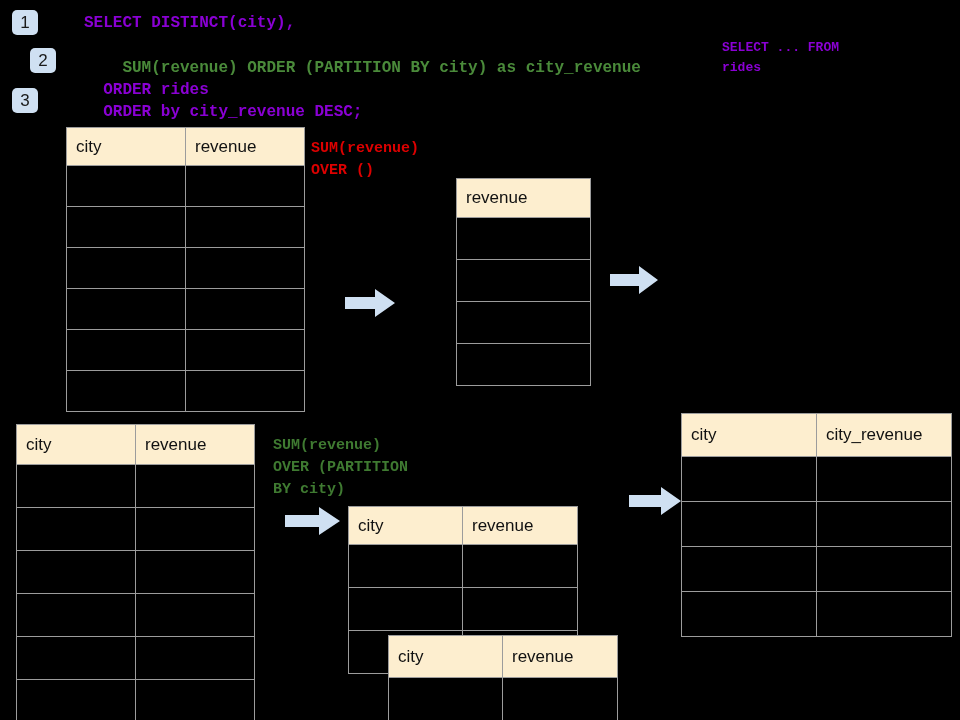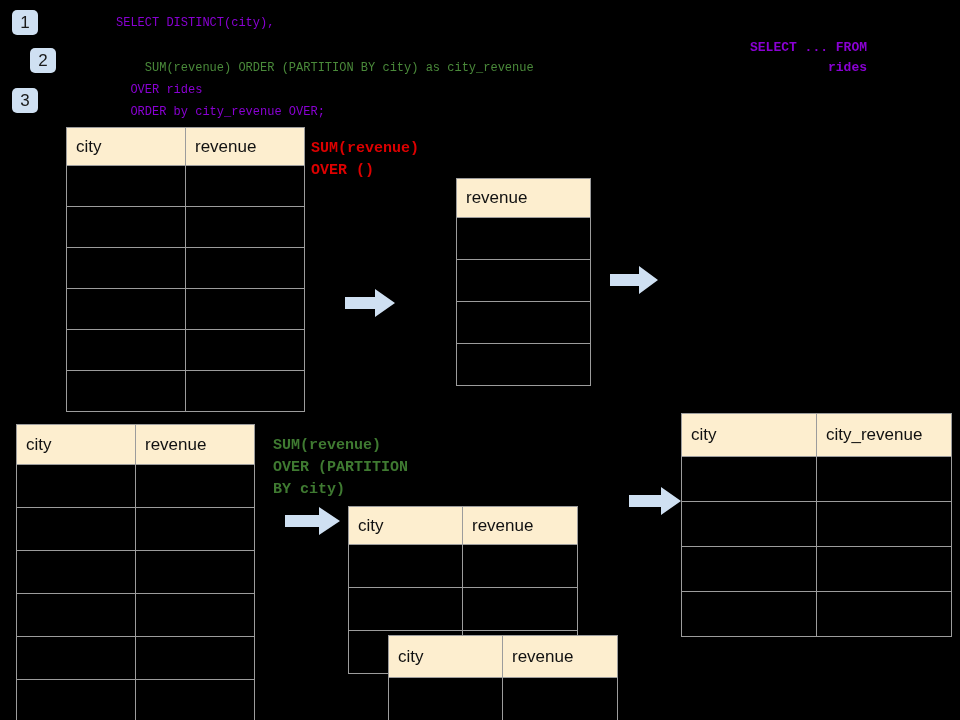--- a/index.html
+++ b/index.html
@@ -30,26 +30,25 @@
     align-items: center;
     justify-content: center;
     width: 26px;
     height: 25px;
   }
 
   
   .code {
     position: absolute;
     font-family: "Liberation Mono", monospace;
-    font-size: 12px;
-    font-weight: normal;
+    font-size: 16px;
+    font-weight: bold;
     white-space: pre;
     letter-spacing: 0px;
     line-height: 22px;
-    margin-left: 32px;
   }
   .code-purple { color: #8a00d4; }
   .code-red    { color: #ee1111; }
   .code-green  { color: #4a8a3a; }
 
   .side-note {
     position: absolute;
     font-family: "Liberation Mono", monospace;
     font-size: 13px;
     font-weight: bold;
@@ -105,24 +104,24 @@
 <body>
 
 <div id="canvas">
 
   <div class="badge" style="left:12px; top:10px;">1</div>
   <div class="badge" style="left:30px; top:48px;">2</div>
   <div class="badge" style="left:12px; top:88px;">3</div>
 
   <div class="code code-purple" style="left:84px; top:12px;">SELECT DISTINCT(city),</div>
   <div class="code code-green" style="left:84px; top:57px;">    SUM(revenue) ORDER (PARTITION BY city) as city_revenue</div>
-  <div class="code code-purple" style="left:84px; top:79px;">  OVER rides</div>
-  <div class="code code-purple" style="left:84px; top:101px;">  ORDER by city_revenue OVER;</div>
-
-  <div class="side-note" style="left:750px; top:38px;text-align:right;">SELECT ... FROM
+  <div class="code code-purple" style="left:84px; top:79px;">  ORDER rides</div>
+  <div class="code code-purple" style="left:84px; top:101px;">  ORDER by city_revenue DESC;</div>
+
+  <div class="side-note" style="left:722px; top:38px;">SELECT ... FROM
 rides</div>
 
   <div class="annot annot-red" style="left:311px; top:138px;">SUM(revenue)
 OVER ()</div>
   <div class="annot annot-green" style="left:273px; top:435px;">SUM(revenue)
 OVER (PARTITION
 BY city)</div>
 
   <table class="tbl" style="left:66px; top:127px; width:238px;">
     <colgroup>

